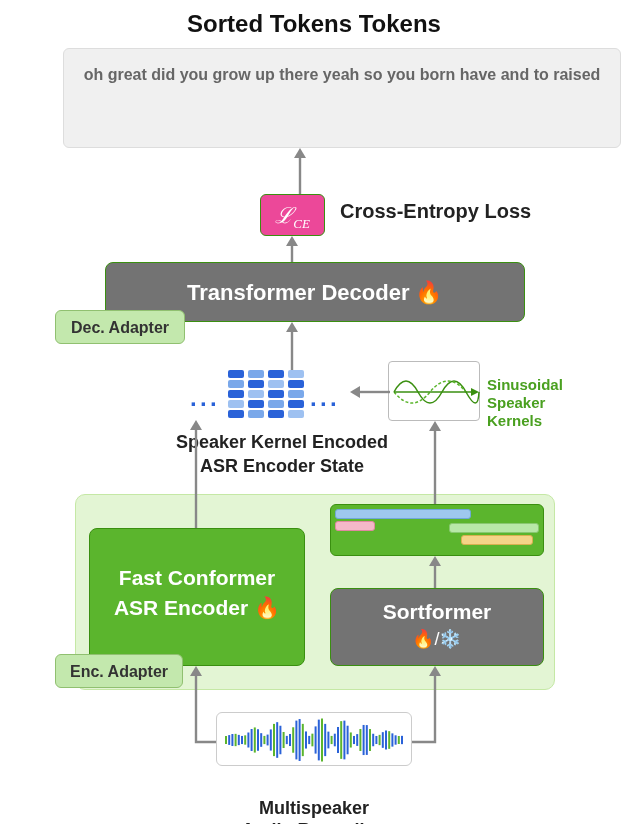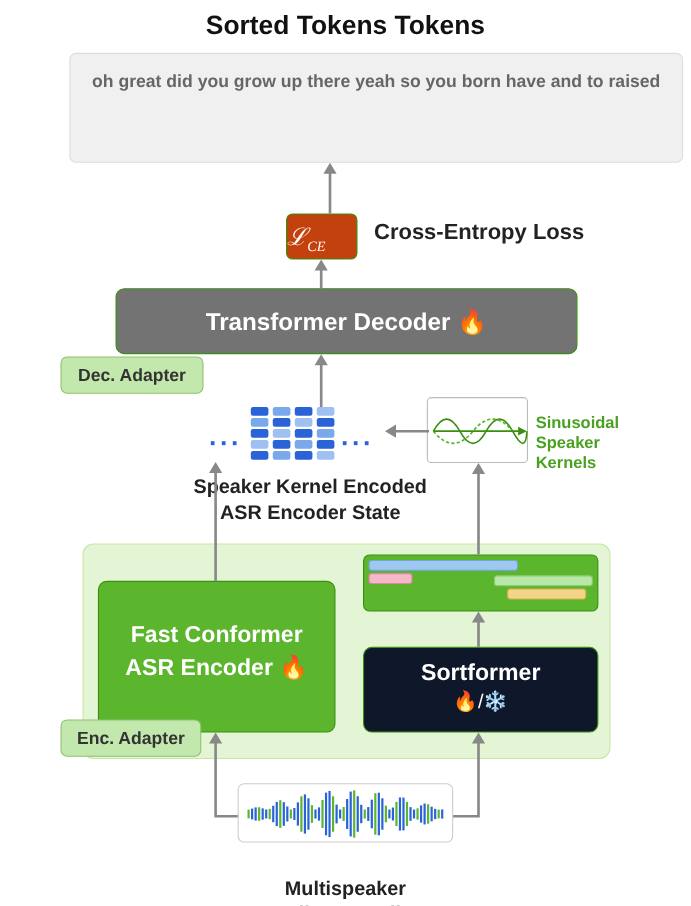--- a/index.html
+++ b/index.html
@@ -43,28 +43,28 @@
   .spk1 { color: #e11; }
   .spk2 { color: #2aa728; }
   .spk3 { color: #c48a00; }
   .word { color: #666; }
   .loss-box {
     position: absolute;
     top: 194px;
     left: 260px;
     width: 65px;
     height: 42px;
-    background: #c2410c;
+    background: #ec4899;
     border: 1px solid #3a8f10;
     border-radius: 6px;
     color: #fff;
     font-family: "Times New Roman", serif;
     font-size: 22px;
     font-style: italic;
-    text-align: left;
+    text-align: center;
     line-height: 42px;
   }
   .loss-label {
     position: absolute;
     top: 200px;
     left: 340px;
     font-size: 20px;
     font-weight: 600;
     color: #222;
   }
@@ -78,21 +78,21 @@
     border: 1px solid #3a8f10;
     border-radius: 8px;
     color: #fff;
     font-size: 22px;
     font-weight: 700;
     text-align: center;
     line-height: 60px;
   }
   .dec-adapter {
     position: absolute;
-    top: 324px;
+    top: 310px;
     left: 55px;
     width: 130px;
     height: 34px;
     background: #c3e8ad;
     border: 1px solid #90c070;
     border-radius: 6px;
     font-size: 16px;
     font-weight: 600;
     color: #333;
     text-align: center;
@@ -169,21 +169,21 @@
     border-radius: 6px;
     padding: 6px;
   }
   .tl-bar { position: absolute; height: 10px; border-radius: 3px; }
   .sortformer-box {
     position: absolute;
     top: 588px;
     left: 330px;
     width: 214px;
     height: 78px;
-    background: #0f172a;
+    background: #737373;
     border: 1px solid #3a8f10;
     border-radius: 8px;
     color: #fff;
     font-size: 21px;
     font-weight: 700;
     text-align: center;
     padding-top: 10px;
     line-height: 26px;
   }
   .waveform-box {

